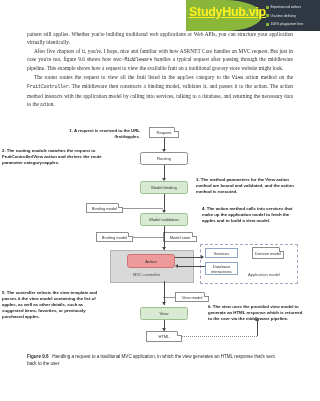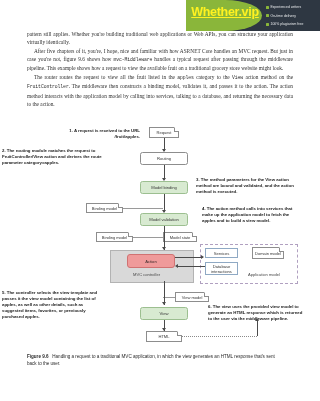--- a/index.html
+++ b/index.html
@@ -97,21 +97,21 @@
 </head>
 <body>
 
 <div class="page">
 
   <div class="runhead">Applying the MFC de...</div>
 
   <div class="banner">
     <div class="banner-dark"></div>
     <div class="banner-green"></div>
-    <div class="banner-logo">Whether.vip</div>
+    <div class="banner-logo">StudyHub.vip</div>
     <div class="banner-list">
       <div class="banner-li">
         <span class="bullet"></span>
         <span class="txt">Experienced writers</span>
       </div>
       <div class="banner-li">
         <span class="bullet"></span>
         <span class="txt">On-time delivery</span>
       </div>
       <div class="banner-li">

